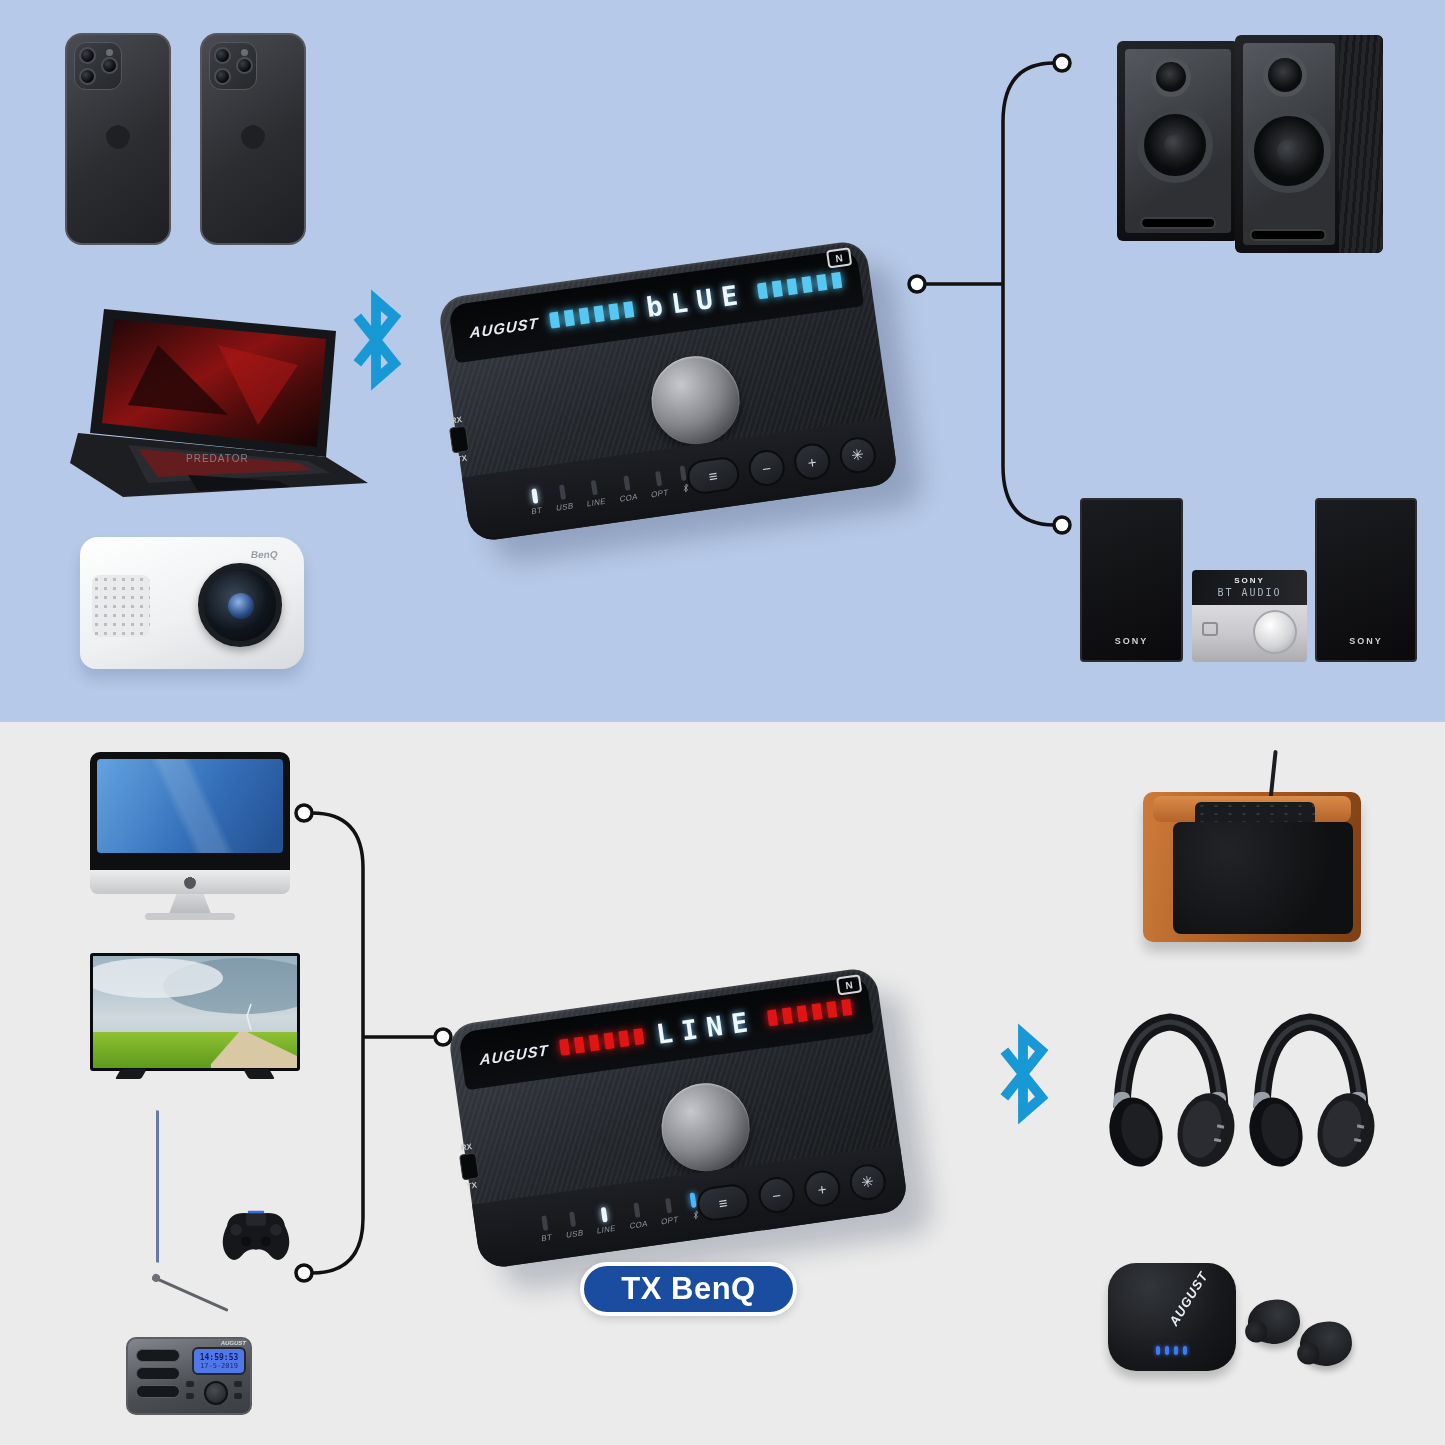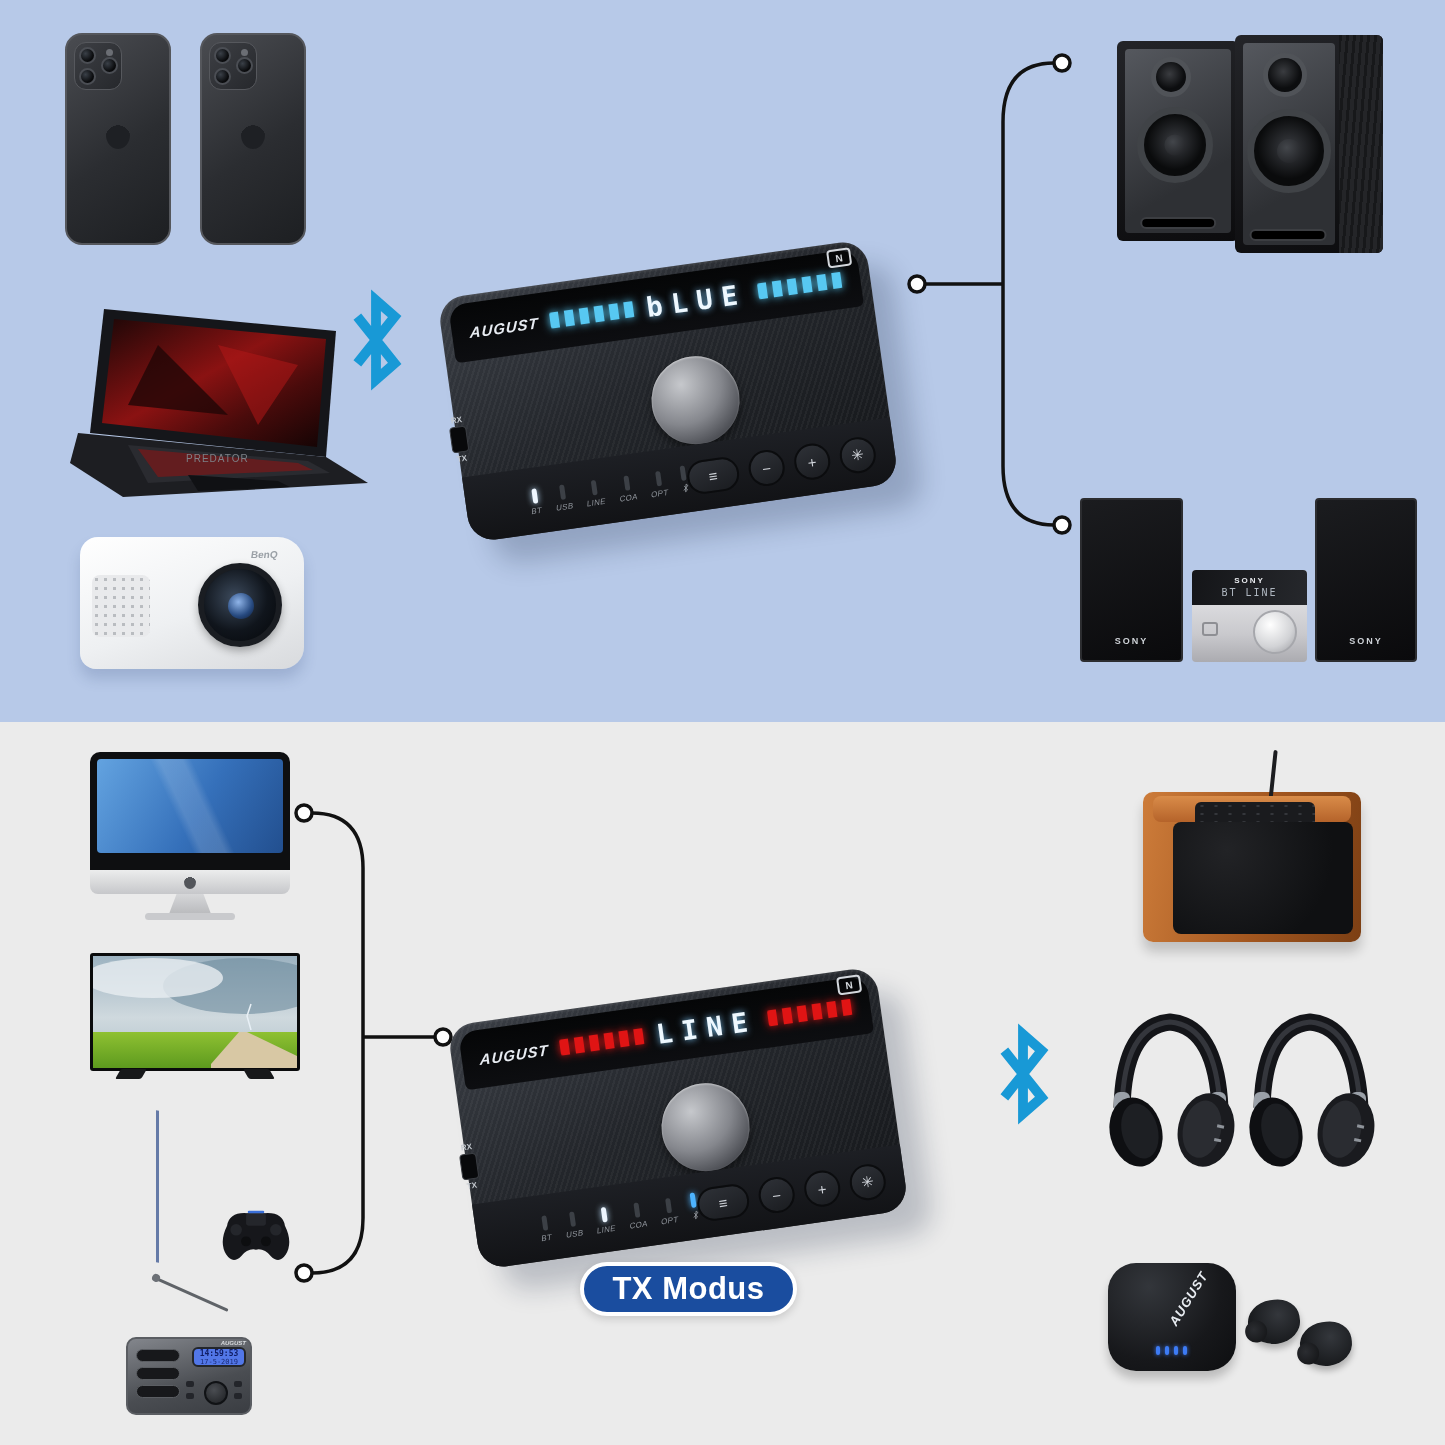--- a/index.html
+++ b/index.html
@@ -119,21 +119,21 @@
   .ps4 .slab{position:absolute;left:0;top:0;width:78px;height:152px;border-radius:4px;
     background:linear-gradient(90deg,#08090b 0 16%,#1e2averageise 0, #1e2026 16% 22%,#101116 22%);transform:skewY(6deg)}
   .ps4 .slab i{position:absolute;left:14px;top:0;width:3px;height:100%;background:#2c4a8a;opacity:.7}
   .ps4 svg{position:absolute}
   
   .radio .body{position:absolute;left:0;top:0;width:126px;height:78px;border-radius:10px;
     background:linear-gradient(165deg,#83868c,#4a4d52 60%,#3a3d42);border:2px solid #5a5d62}
   .radio .ant{position:absolute;left:24px;top:-28px;width:78px;height:3px;background:#5f6368;border-radius:2px;
     transform:rotate(24deg);transform-origin:right center}
   .radio .ant i{position:absolute;left:-5px;top:-3px;width:8px;height:8px;border-radius:50%;background:#6c7076}
-  .radio .disp{position:absolute;left:64px;top:8px;width:54px;height:20px;border-radius:6px;background:#5277e8;border:2px solid #23262b;
+  .radio .disp{position:absolute;left:64px;top:8px;width:54px;height:28px;border-radius:6px;background:#5277e8;border:2px solid #23262b;
     display:flex;flex-direction:column;align-items:center;justify-content:center}
   .radio .disp b{font-family:"DejaVu Sans Mono",monospace;font-size:8px;color:#101d63;font-weight:bold}
   .radio .disp span{font-family:"DejaVu Sans Mono",monospace;font-size:7px;color:#1b2a76}
   .radio .rbrand{position:absolute;right:4px;top:1px;font-size:6px;font-style:italic;font-weight:bold;color:#d8dbdf}
   .radio .gr{position:absolute;left:8px;width:44px;height:13px;border-radius:7px;background:#17181b;border:1px solid #5b5e63}
   .radio .g1{top:10px}.radio .g2{top:28px}.radio .g3{top:46px}
   .radio .knob{position:absolute;left:76px;top:42px;width:24px;height:24px;border-radius:50%;
     background:radial-gradient(circle at 40% 35%,#4a4d52,#1c1e21);border:2px solid #101215}
   .radio .btn{position:absolute;width:8px;height:6px;border-radius:2px;background:#23252a}
   
@@ -315,21 +315,21 @@
   <div class="abs item" style="left:1080px;top:498px;width:340px;height:168px">
     <div class="sonyspk" style="left:0;top:0;width:103px;height:164px">
       <em>SONY</em>
     </div>
     <div class="sonyspk" style="left:235px;top:0;width:102px;height:164px">
       <em>SONY</em>
     </div>
     <div class="sonyunit" style="left:112px;top:72px;width:115px;height:92px">
       <div class="disp">
         <b>SONY</b>
-        <span>BT LINE</span>
+        <span>BT AUDIO</span>
       </div>
       <div class="knob"></div>
       <div class="cd"></div>
     </div>
   </div>
 
   <div class="abs item imac" style="left:90px;top:752px">
     <div class="frame">
       <div class="screen"></div>
     </div>
@@ -449,21 +449,21 @@
         </div>
       </div>
       <div class="dev-switch">
         <em>RX</em>
         <i></i>
         <em>TX</em>
       </div>
     </div>
   </div>
 
-  <div class="abs badge" style="left:580px;top:1262px">TX Modus</div>
+  <div class="abs badge" style="left:580px;top:1262px">TX BenQ</div>
 
   <div class="abs item bticon" style="left:995px;top:1022px">
     <svg width="56" height="104" viewBox="0 0 24 40">
       <path d="M4 10 L20 30 L12 37 L12 3 L20 10 L4 30" fill="none" stroke="#1899d6" stroke-width="4.2"></path>
     </svg>
   </div>
 
   <div class="abs item woodspk" style="left:1143px;top:792px">
     <div class="ant"></div>
     <div class="top"></div>

